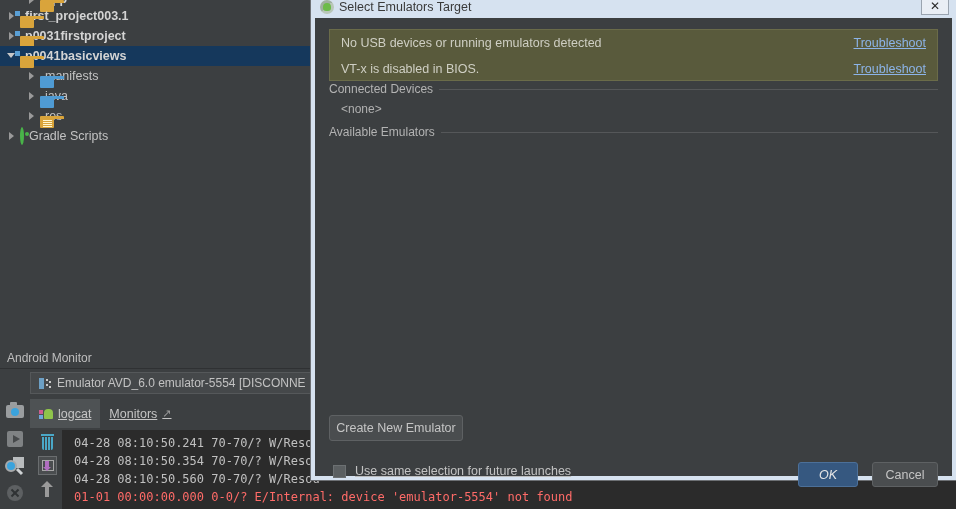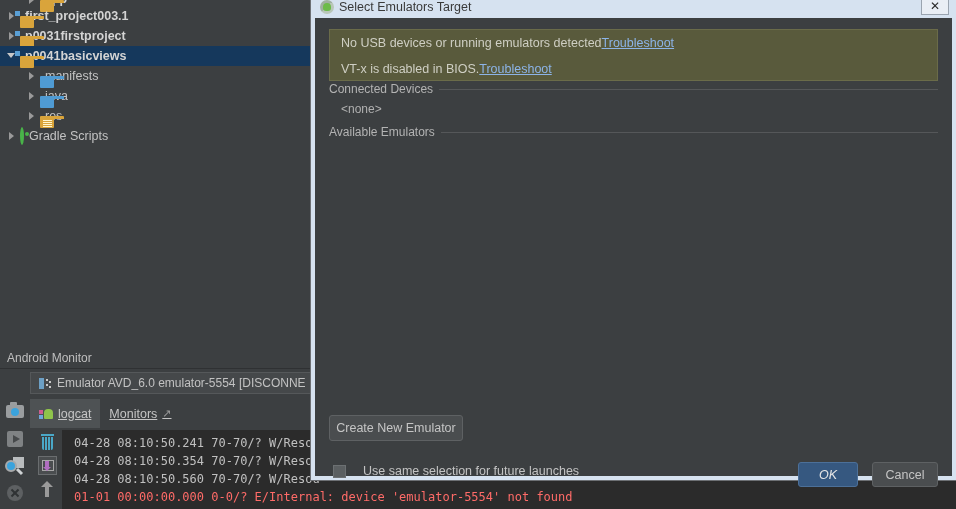--- a/index.html
+++ b/index.html
@@ -221,21 +221,21 @@
   }
 
   .dlg-body { position:absolute; left:0; top:22px; right:0; bottom:0; background:#3c3f41; }
 
   .banner {
     position:absolute; left:14px; top:11px; right:14px; height:52px;
     background:#595a3c; border:1px solid #6a6b49; box-sizing:border-box;
   }
   .banner-row {
     position:absolute; left:0; right:0; height:26px; display:flex; align-items:center;
-    justify-content:flex-start; padding:0 11px; box-sizing:border-box;
+    justify-content:space-between; padding:0 11px; box-sizing:border-box;
   }
   .banner-row.r1 { top:0; }
   .banner-row.r2 { top:26px; }
   .banner-msg { font-size:12.5px; color:#cfcfc4; }
   .banner-link { font-size:12.5px; color:#8cb4e8; text-decoration:underline; cursor:pointer; }
 
   .section-label {
     position:absolute; left:14px; font-size:12px; color:#b3b3b3;
     background:#3c3f41; padding-right:6px; z-index:2;
   }
@@ -268,21 +268,21 @@
     display:flex; align-items:center; justify-content:center; cursor:default;
   }
   .btn-create { position:absolute; left:14px; top:397px; width:134px; height:26px; }
   .btn-ok {
     position:absolute; right:94px; top:444px; width:60px; height:25px;
     background:#365880; border:1px solid #4c7099; color:#e6e6e6;font-style:italic;
   }
   .btn-cancel { position:absolute; right:14px; top:444px; width:66px; height:25px; }
 
   .chk-wrap {
-    position:absolute; left:18px; top:446px; display:flex; align-items:center; gap:17px;
+    position:absolute; left:18px; top:446px; display:flex; align-items:center; gap:9px;text-decoration:underline;
   }
   .chk-box {
     width:13px; height:13px; background:#5b5f61; border:1px solid #6c7072; box-sizing:border-box;
   }
   .chk-label { font-size:12.5px; color:#c3c3c3; }
 </style>
 </head>
 <body>
 
 <div id="root">

